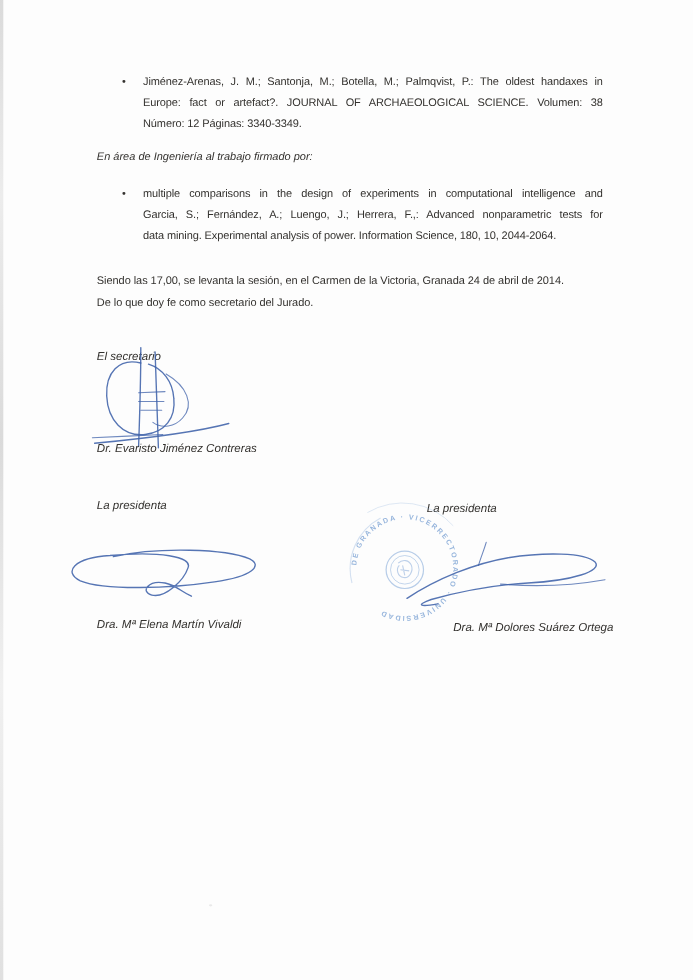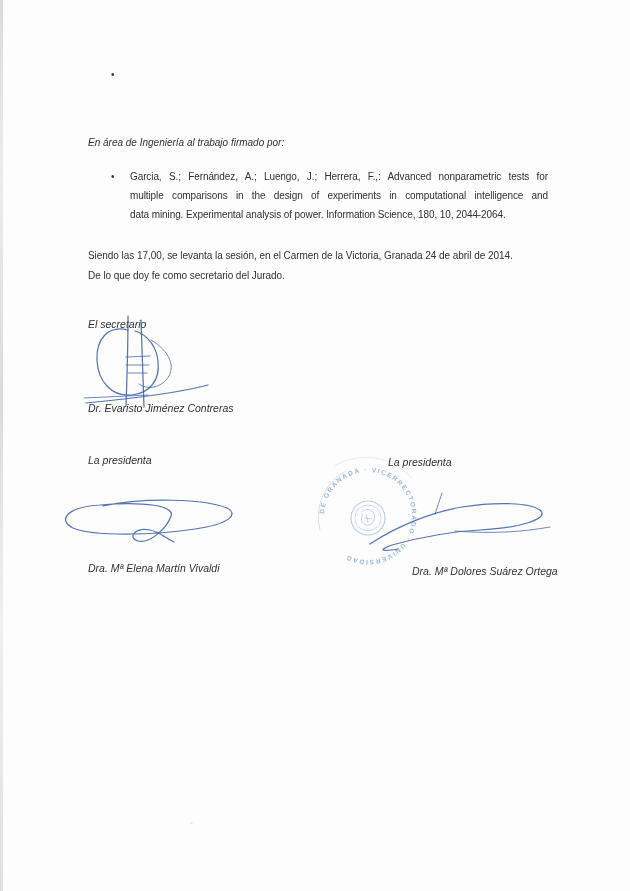--- a/index.html
+++ b/index.html
@@ -89,27 +89,32 @@
   }
 </style>
 </head>
 <body>
 
 <div class="page">
 
   <div class="edge-shadow"></div>
 
   <div class="bullet-marker" style="top:65px;">•</div>
+  <div class="ref-block" style="top:65px;">
+    <span class="ref-line">Jiménez-Arenas, J. M.; Santonja, M.; Botella, M.; Palmqvist, P.: The oldest handaxes in</span>
+    <span class="ref-line">Europe: fact or artefact?. JOURNAL OF ARCHAEOLOGICAL SCIENCE. Volumen: 38</span>
+    <span class="ref-line last">Número: 12  Páginas: 3340-3349.</span>
+  </div>
 
   <div class="txt" style="left:88px; top:136px; font-size:10px;">En área de Ingeniería al trabajo firmado por:</div>
 
   <div class="bullet-marker" style="top:167px;">•</div>
   <div class="ref-block" style="top:167px;">
+    <span class="ref-line">multiple comparisons in the design of experiments in computational intelligence and</span>
     <span class="ref-line">Garcia, S.; Fernández, A.; Luengo, J.; Herrera, F.,: Advanced nonparametric tests for</span>
-    <span class="ref-line">multiple comparisons in the design of experiments in computational intelligence and</span>
     <span class="ref-line last">data mining. Experimental analysis of power. Information Science, 180, 10, 2044-2064.</span>
   </div>
 
   <div class="closing-line" style="top:248px;">Siendo las 17,00, se levanta la sesión, en el Carmen de la Victoria, Granada 24 de abril de 2014.</div>
   <div class="closing-line" style="top:268px;">De lo que doy fe como secretario del Jurado.</div>
 
   <div class="txt" style="left:88px; top:317px;">El secretario</div>
 
   <svg class="sig-svg" style="left:78px; top:310px;" width="140" height="102" viewBox="0 0 140 102">
     <g>

